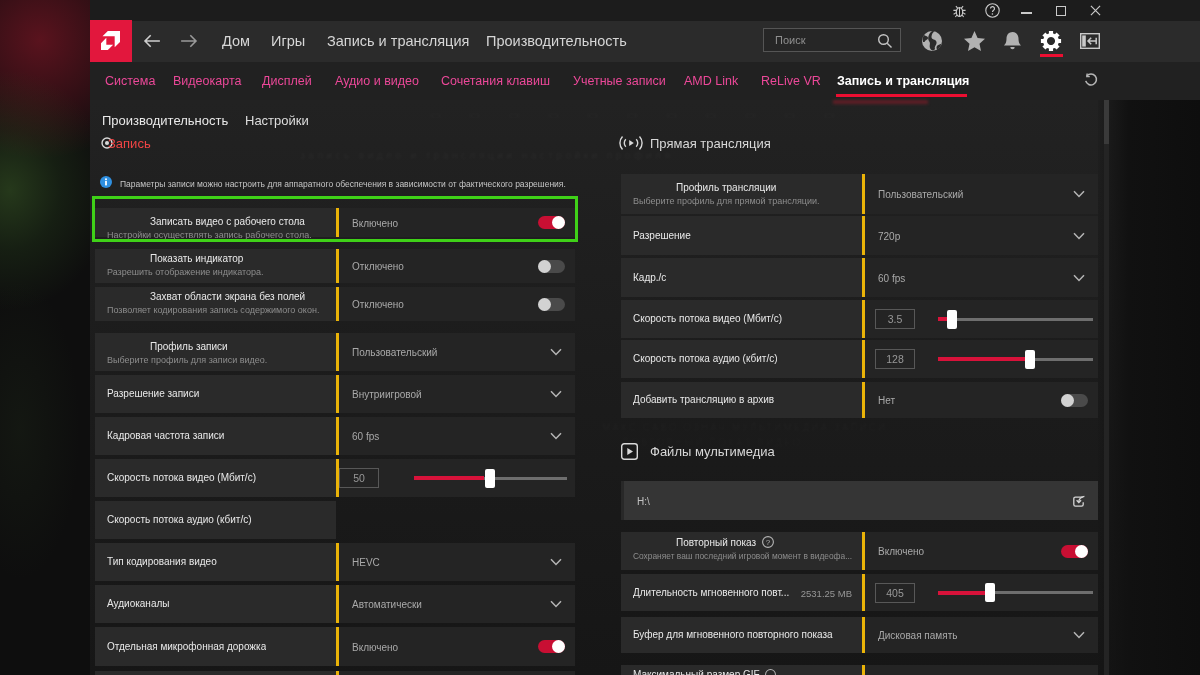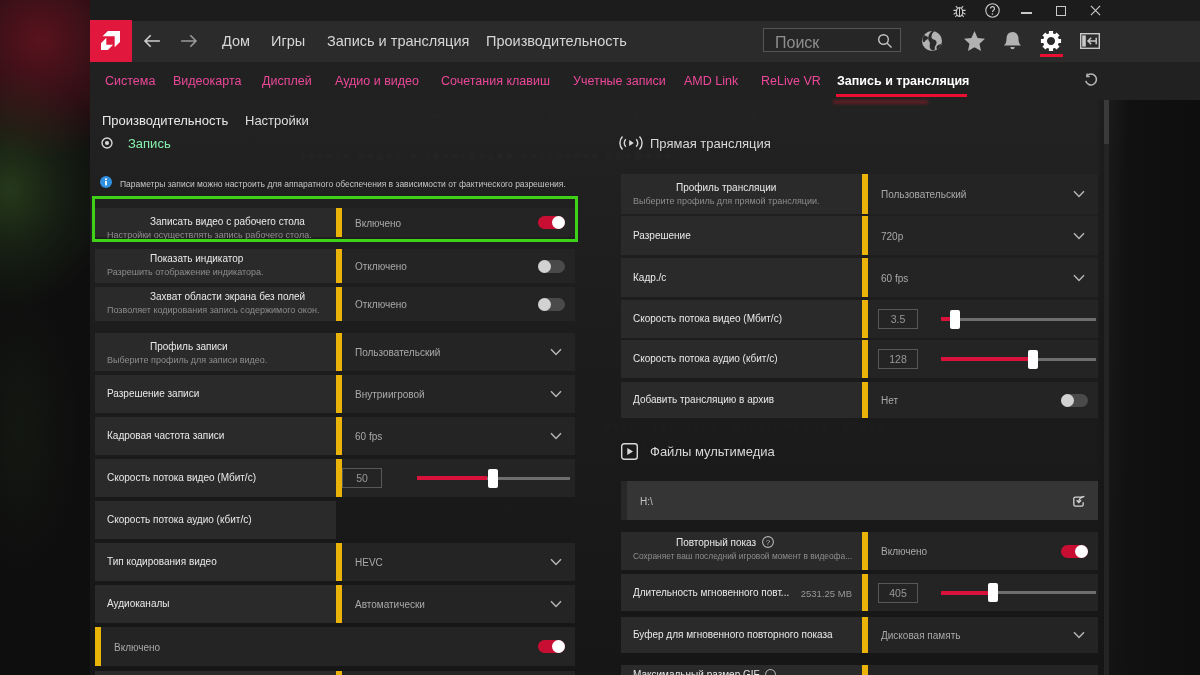--- a/index.html
+++ b/index.html
@@ -25,28 +25,28 @@
 #amdlogo{left:90px;top:20px;width:42px;height:42px;background:#e2173d;}
 #amdlogo svg{position:absolute;left:11px;top:11px;}
 
 .nav{color:#d6d6d6;font-size:14.5px;line-height:41px;height:41px;top:21px;}
 .tab{color:#ec4899;font-size:12.5px;line-height:38px;height:38px;top:62px;}
 .tab.on{color:#fff;font-weight:700;}
 #tabline{left:836px;top:94px;width:131px;height:3px;background:#ec0e31;}
 #gearline{left:1040px;top:54px;width:23px;height:3px;background:#ec0e31;}
 
 #search{left:763px;top:28px;width:138px;height:24px;border:1px solid #555555;background:#262626;box-sizing:border-box;}
-#search span{position:absolute;left:11px;top:5px;color:#8f8f8f;font-size:16px;}
+#search span{position:absolute;left:11px;top:5px;color:#8f8f8f;font-size:11px;}
 #search svg{position:absolute;right:7px;top:4px;}
 
 .h1t{color:#e9e9e9;font-size:13px;}
 
 .row{position:absolute;display:flex;}
 .lc{width:241px;background:#2a2a2a;position:relative;box-sizing:border-box;padding:0 10px 0 12px;}
-.rc{flex:1;background:#242424;position:relative;box-sizing:border-box;border-left:6px solid #eab308;}
+.rc{flex:1;background:#242424;position:relative;box-sizing:border-box;border-left:3px solid #eab308;}
 .row .t{color:#e9e9e9;font-size:10px;line-height:12px;white-space:nowrap;overflow:hidden;}
 .row .s{color:#8d8d8d;font-size:9px;line-height:11px;white-space:nowrap;overflow:hidden;}
 .row .v{position:absolute;left:13px;top:50%;transform:translateY(-50%);color:#a9a9a9;font-size:10px;white-space:nowrap;}
 .c1 .t{margin-top:8px;padding-left:43px;} .c1 .s{margin-top:2px;}
 .c1s .t{margin-top:4px;}
 .cm .t{position:absolute;top:50%;transform:translateY(-50%);}
 
 .tg{position:absolute;right:10px;top:50%;margin-top:-6.5px;width:27px;height:13px;border-radius:7px;}
 .tg .k{position:absolute;top:0px;width:13px;height:13px;border-radius:50%;}
 .tg.on{background:#c80f33;}
@@ -157,21 +157,21 @@
   <path d="M3.2 3.5 A6.2 6.2 0 1 1 2 9"></path>
   <path d="M3.6 0.6 L3.2 4 L6.6 4.2" stroke-width="1.6" fill="none"></path>
 </svg>
 
 <span class="abs h1t" style="left:102px;top:113px">Производительность</span>
 <span class="abs h1t" style="left:245px;top:113px;color:#dedede">Настройки</span>
 <svg class="abs" style="left:101px;top:137px" width="12" height="12" viewBox="0 0 14 14" fill="none">
   <circle cx="7" cy="7" r="5.8" stroke="#d9d9d9" stroke-width="1.6"></circle>
   <circle cx="7" cy="7" r="2.4" fill="#d9d9d9"></circle>
 </svg>
-<span class="abs h1t" style="left:128px;top:136px;color:#86efac">Запись</span>
+<span class="abs h1t" style="left:108px;top:136px;color:#ef4444">Запись</span>
 <svg class="abs" style="left:100px;top:176px" width="12" height="12" viewBox="0 0 12 12">
   <circle cx="6" cy="6" r="6" fill="#2f8fe0"></circle>
   <rect x="5.1" y="5" width="1.8" height="4.4" fill="#fff"></rect>
   <rect x="5.1" y="2.4" width="1.8" height="1.8" fill="#fff"></rect>
 </svg>
 <span class="abs" style="left:120px;top:179px;font-size:8.5px;color:#c6c6c6">Параметры записи можно настроить для аппаратного обеспечения в зависимости от фактического разрешения.</span>
 
 <div class="abs ghost" style="left:833px;top:100px;width:95px;height:4px;background:rgba(190,25,45,.4);filter:blur(1.5px)"></div>
 <div class="abs ghost" style="left:430px;top:108px;font-size:12px;letter-spacing:28px;color:rgba(255,255,255,.04)">▭▭▭▭▭▭▭▭▭▭▭</div>
 <div class="abs ghost" style="left:300px;top:149px;font-size:11px;letter-spacing:3px;color:rgba(255,255,255,.04)">запись видео и трансляции настройки профиля</div>
@@ -292,20 +292,23 @@
       <div class="t">Аудиоканалы</div>
     </div>
   <div class="rc">
       <span class="v">Автоматически</span>
   <svg class="ch" width="12" height="8" viewBox="0 0 12 8" fill="none" stroke="#b5b5b5" stroke-width="1.5">
         <path d="M1 1.2 L6 6.5 L11 1.2"></path>
       </svg>
     </div>
 </div>
 <div class="row" style="left:95px;top:627px;width:480px;height:39px">
+  <div class="lc cm">
+      <div class="t">Отдельная микрофонная дорожка</div>
+    </div>
   <div class="rc">
       <span class="v">Включено</span>
       <div class="tg on">
         <div class="k"></div>
       </div>
     </div>
 </div>
 <div class="row" style="left:95px;top:671px;width:480px;height:4px">
   <div class="lc"></div>
     <div class="rc"></div>

